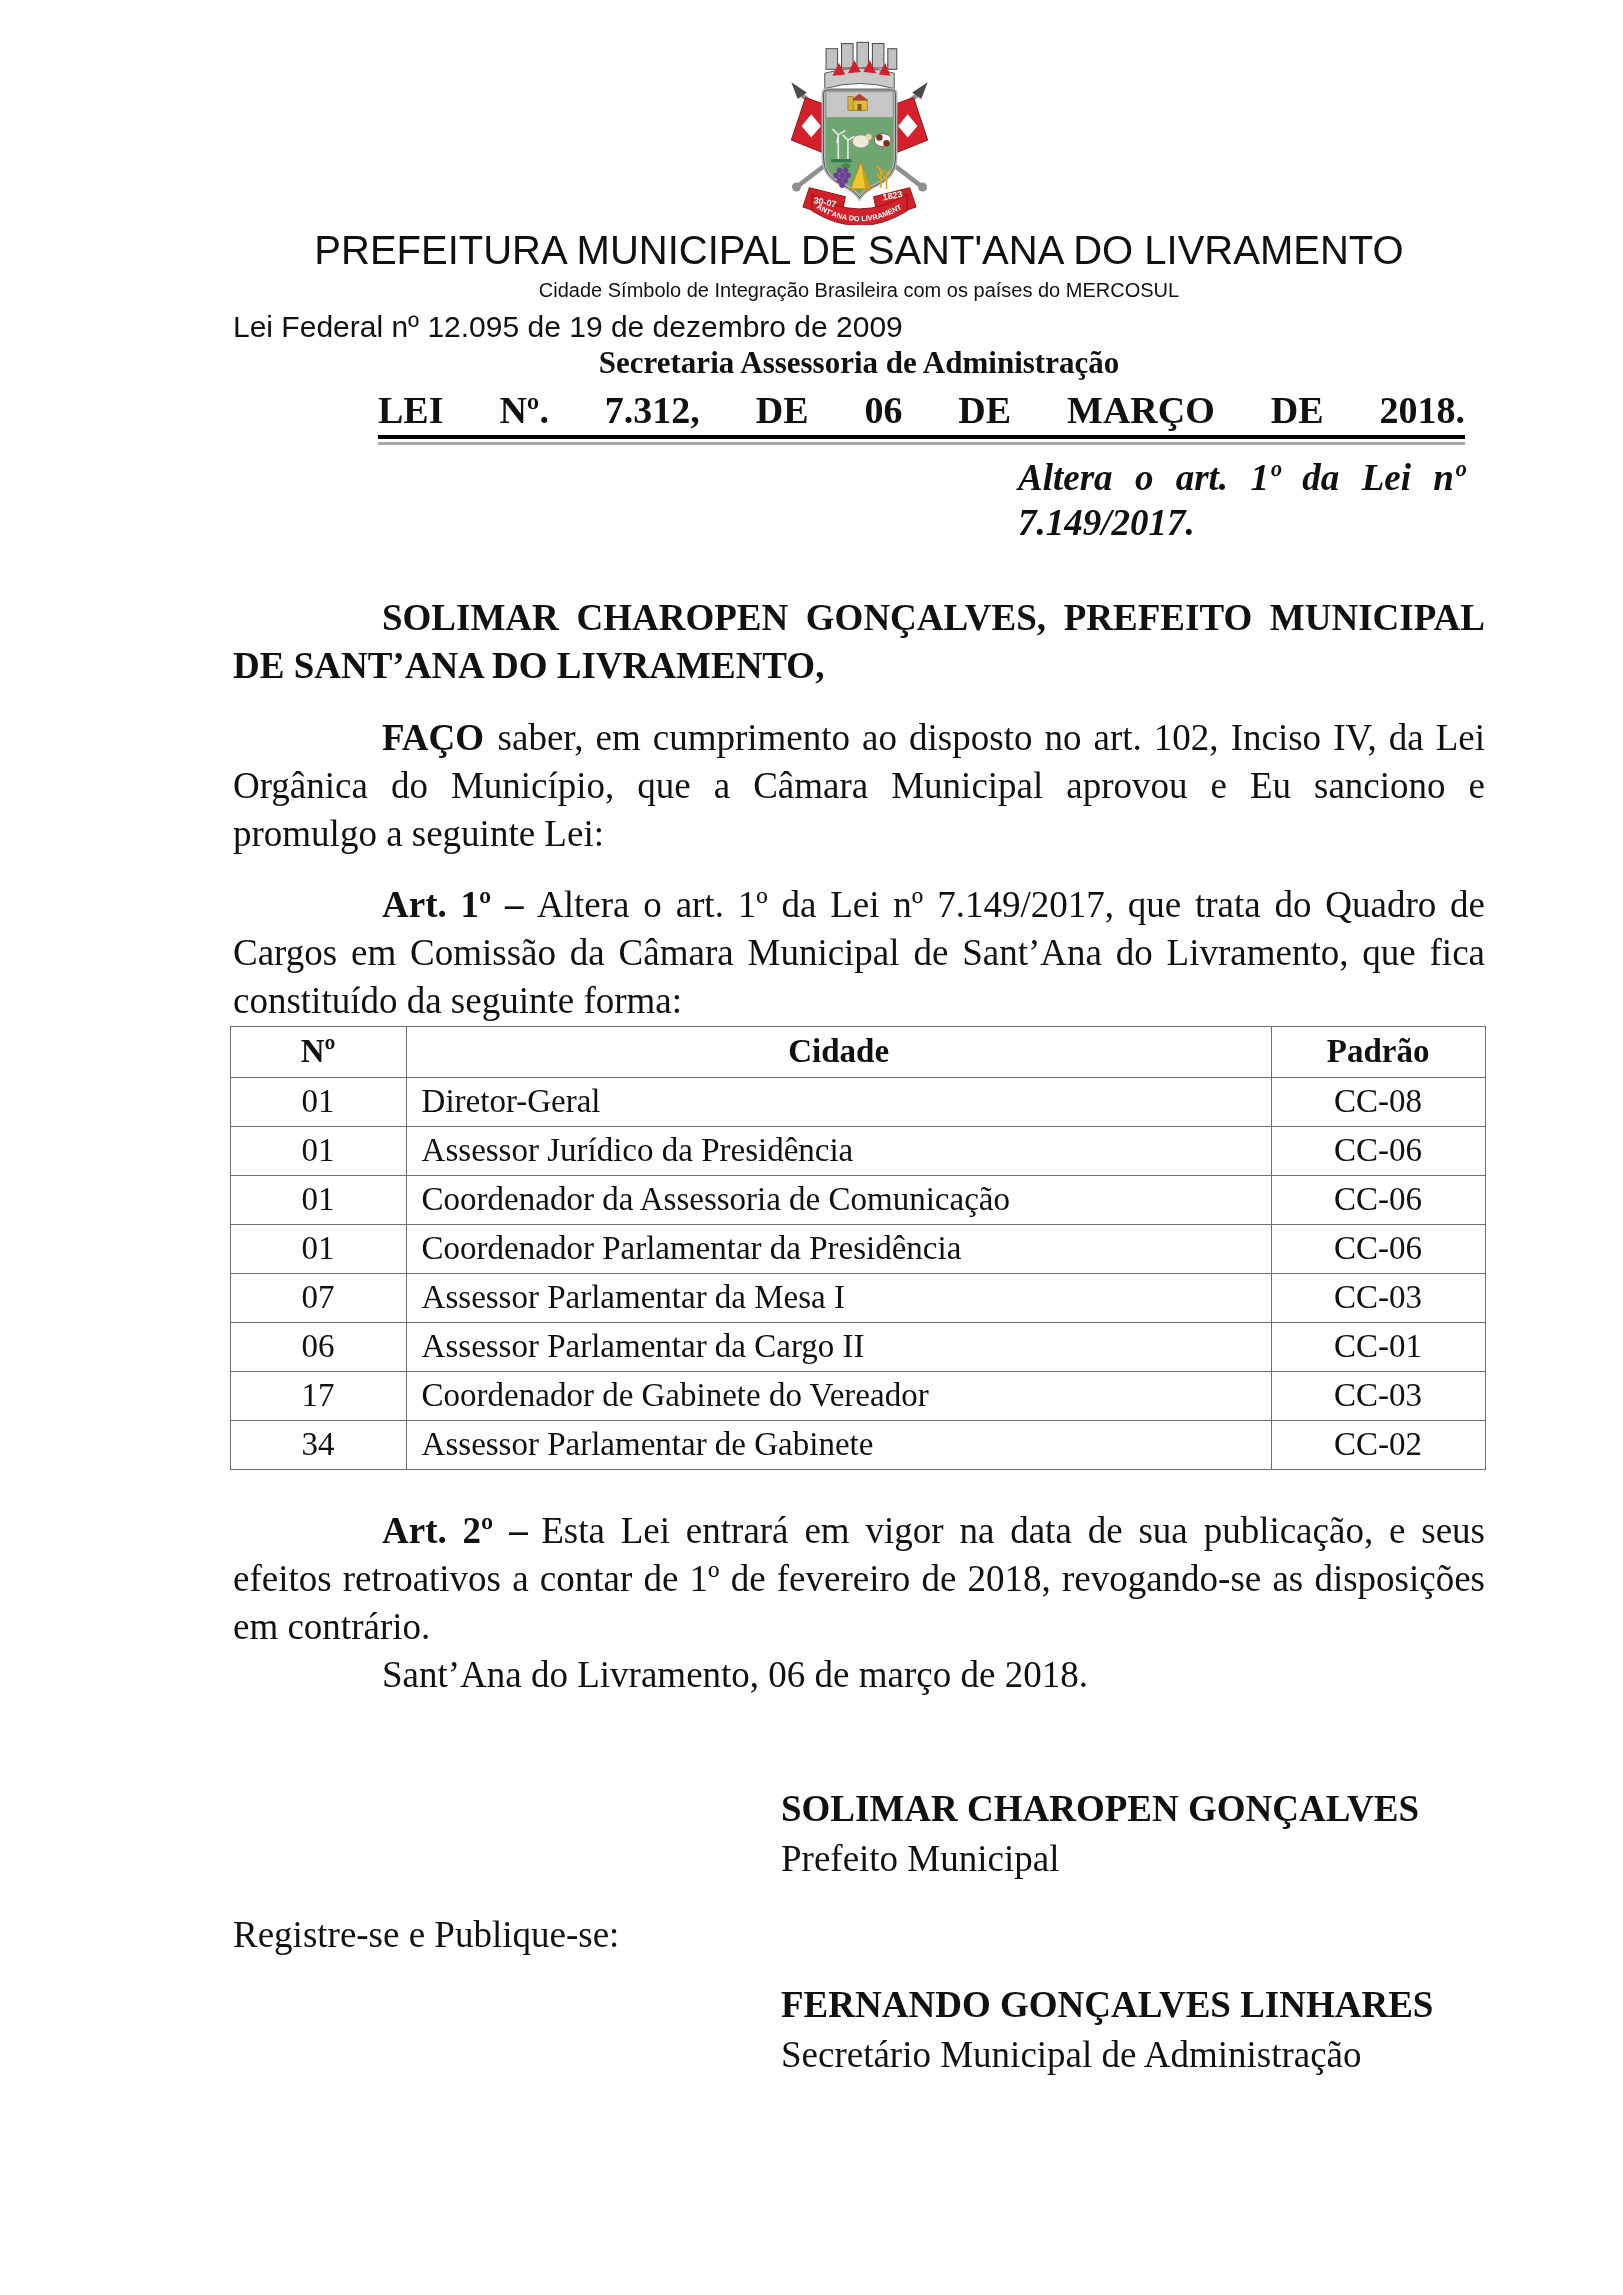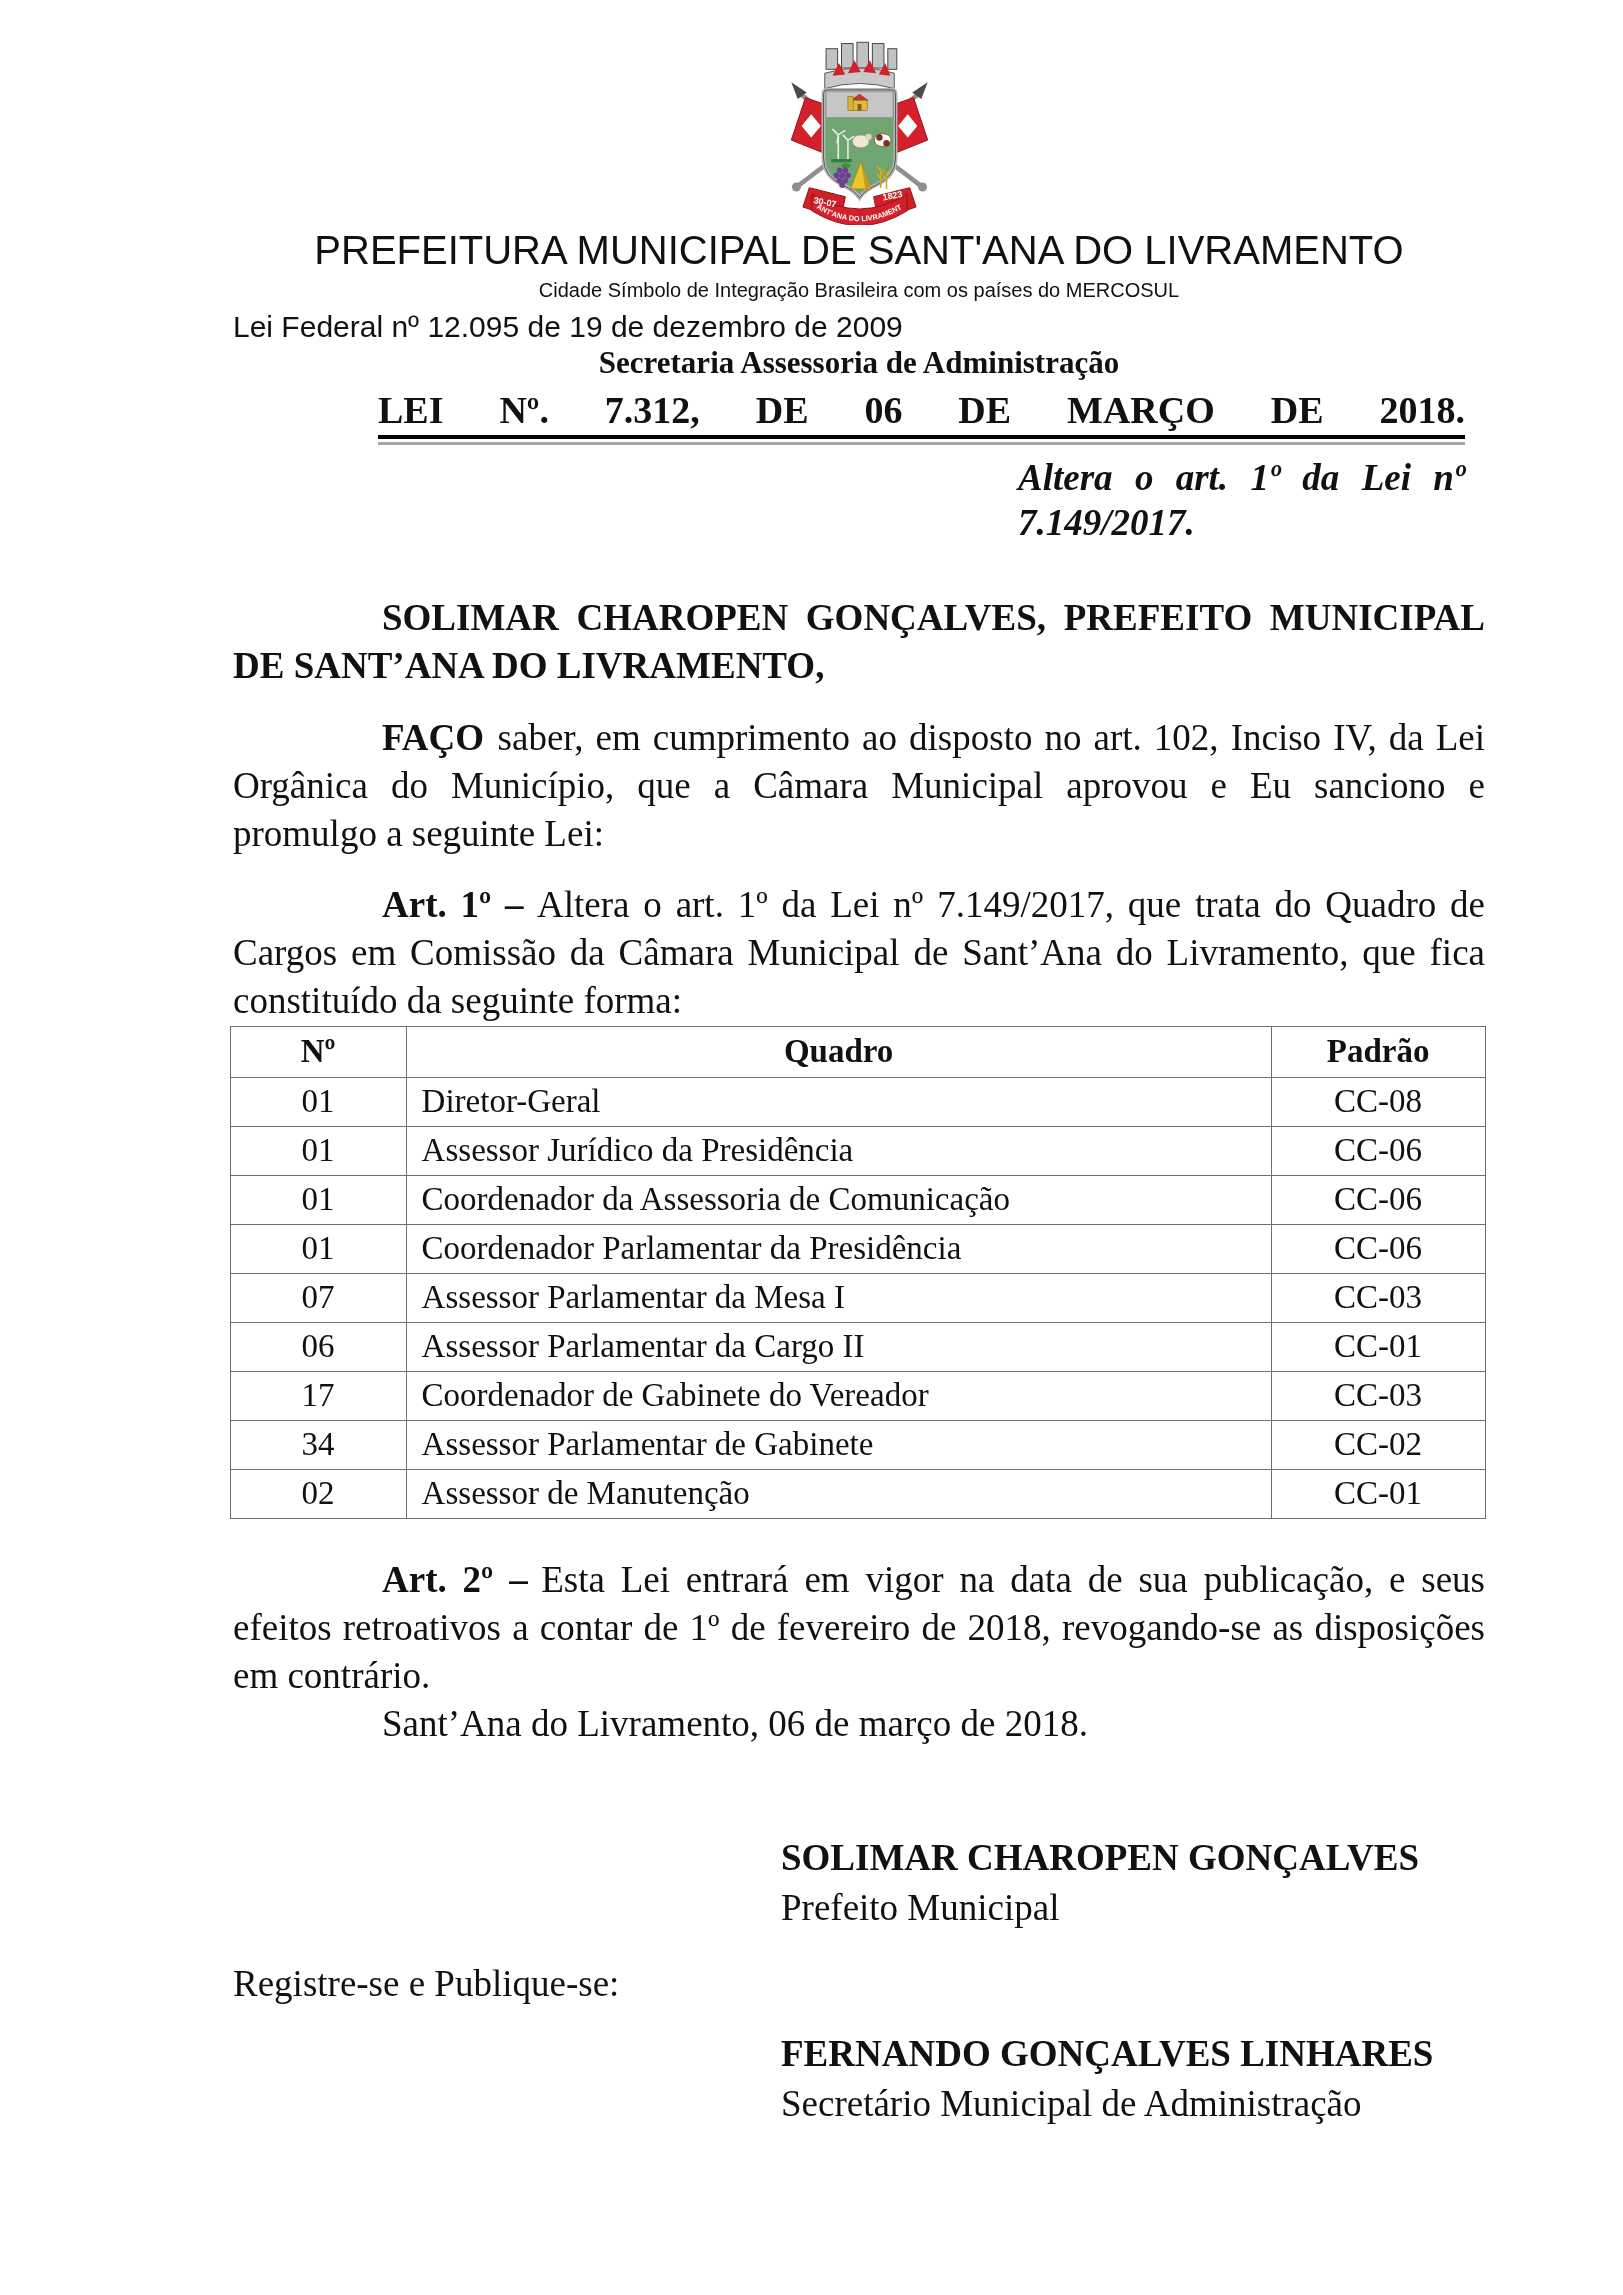--- a/index.html
+++ b/index.html
@@ -217,21 +217,21 @@
     <p class="para p-intro"><span>SOLIMAR CHAROPEN GONÇALVES, PREFEITO MUNICIPAL DE SANT’ANA DO LIVRAMENTO,</span></p>
 
     <p class="para p-faco"><span class="lead">FAÇO</span><span>saber, em cumprimento ao disposto no art. 102, Inciso IV, da Lei Orgânica do Município, que a Câmara Municipal aprovou e Eu sanciono e promulgo a seguinte Lei:</span></p>
 
     <p class="para p-art1"><span class="lead">Art. 1º –</span><span>Altera o art. 1º da Lei nº 7.149/2017, que trata do Quadro de Cargos em Comissão da Câmara Municipal de Sant’Ana do Livramento, que fica constituído da seguinte forma:</span></p>
 
     <table class="positions">
       <thead>
         <tr>
           <th class="c0">Nº</th>
-          <th class="c1">Quadro</th>
+          <th class="c1">Cidade</th>
           <th class="c2">Padrão</th>
         </tr>
       </thead>
       <tbody>
           <tr>
             <td class="c0">01</td>
             <td class="c1">Diretor-Geral</td>
             <td class="c2">CC-08</td>
           </tr>
           <tr>
@@ -262,25 +262,20 @@
           <tr>
             <td class="c0">17</td>
             <td class="c1">Coordenador de Gabinete do Vereador</td>
             <td class="c2">CC-03</td>
           </tr>
           <tr>
             <td class="c0">34</td>
             <td class="c1">Assessor Parlamentar de Gabinete</td>
             <td class="c2">CC-02</td>
           </tr>
-          <tr>
-            <td class="c0">02</td>
-            <td class="c1">Assessor de Manutenção</td>
-            <td class="c2">CC-01</td>
-          </tr>
         </tbody>
     </table>
 
     <p class="para p-art2"><span class="lead">Art. 2º –</span><span>Esta Lei entrará em vigor na data de sua publicação, e seus efeitos retroativos a contar de 1º de fevereiro de 2018, revogando-se as disposições em contrário.</span></p>
 
     <p class="dateline">Sant’Ana do Livramento, 06 de março de 2018.</p>
 
     <div class="sig-block sig1">
       <div class="sig-name">SOLIMAR CHAROPEN GONÇALVES</div>
       <div class="sig-role">Prefeito Municipal</div>

